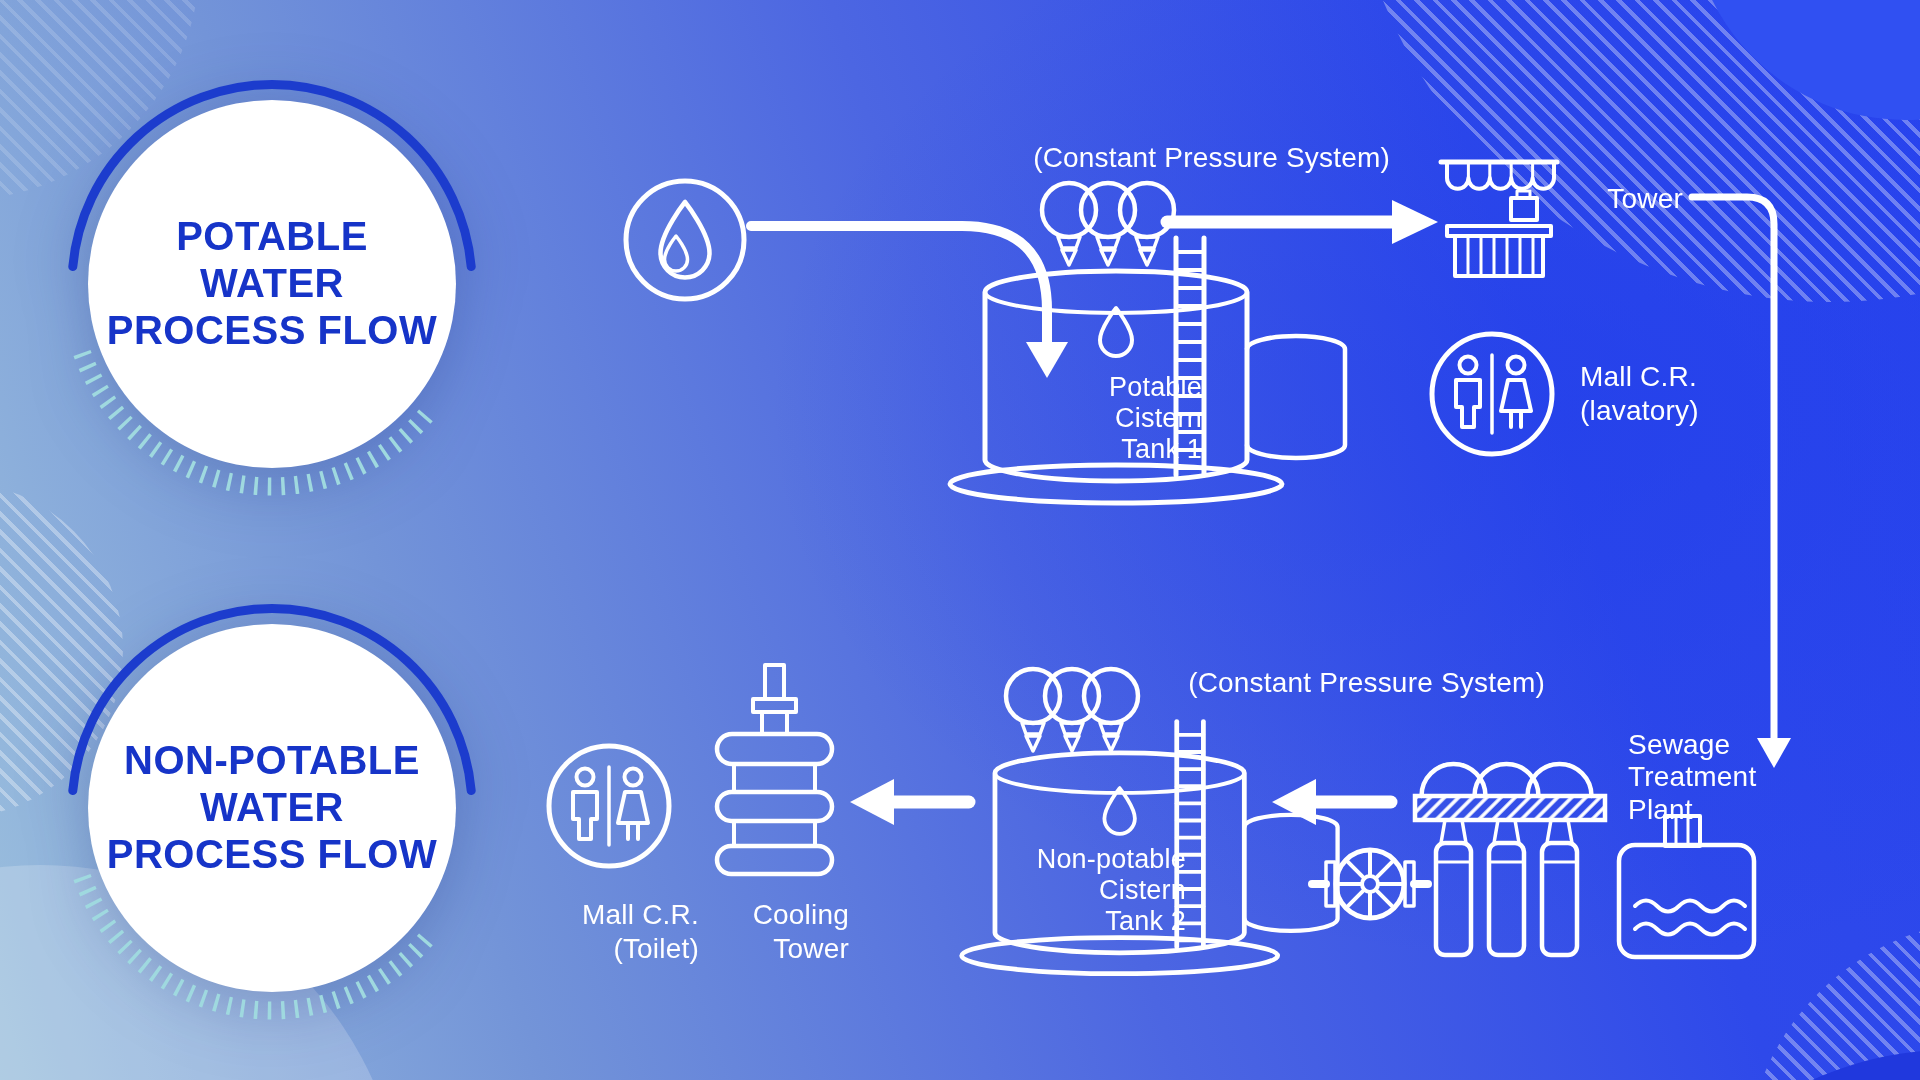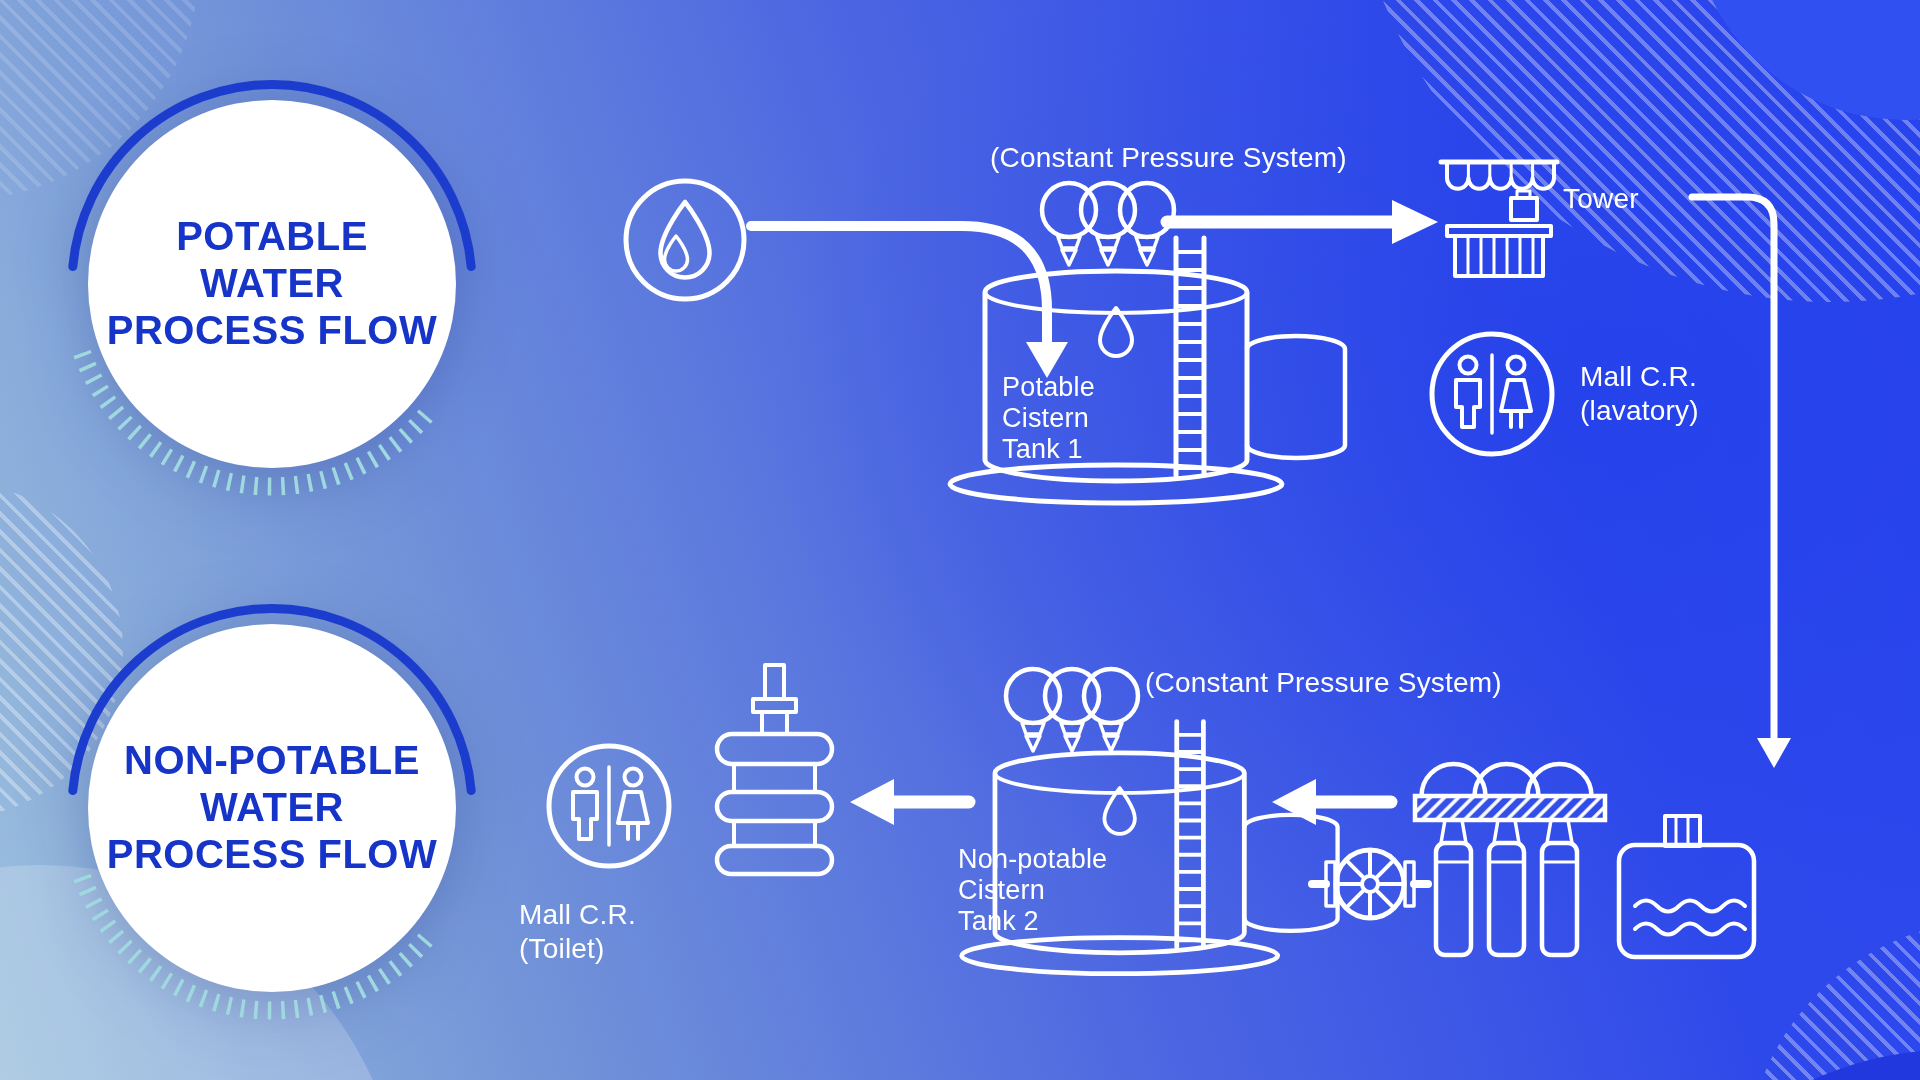--- a/index.html
+++ b/index.html
@@ -8,21 +8,21 @@
     background:
       radial-gradient(1300px 900px at 82% 38%, rgba(28,58,235,.45), rgba(28,58,235,0) 62%),
       linear-gradient(72deg,#9cc0dd 0%,#7394d8 24%,#4c66e2 52%,#2e49ea 78%,#2a45ee 100%);}
   .deco{position:absolute;border-radius:50%}
   .stripes{background:repeating-linear-gradient(45deg,rgba(255,255,255,.33) 0 4px,rgba(255,255,255,0) 4px 13px)}
   .stripes-faint{background:repeating-linear-gradient(45deg,rgba(255,255,255,.15) 0 4px,rgba(255,255,255,0) 4px 13px)}
   svg{position:absolute;overflow:visible}
   .ln{stroke:#ffffff;fill:none;stroke-linecap:round;stroke-linejoin:round}
   .fw{fill:#ffffff;stroke:none}
   .lbl{position:absolute;color:#ffffff;font-size:28px;line-height:1.22;white-space:pre-line;font-weight:400;letter-spacing:.2px}
-  .tc{text-align:left}
+  .tc{text-align:right}
   .tl{text-align:left}
   .tanklbl{font-size:27px;line-height:1.14}
   .circle-title{position:absolute;color:#1634c8;font-weight:800;text-align:center;white-space:pre-line;
     font-size:40px;line-height:1.18;letter-spacing:.5px}
   .title-svg{filter:drop-shadow(0 12px 28px rgba(15,35,120,.25))}
 </style>
 </head>
 <body>
 
 <div class="canvas">
@@ -246,16 +246,21 @@
   <div class="lbl tc tanklbl" style="left:1002px;top:372px;width:200px">Potable
 Cistern
 Tank 1</div>
   <div class="lbl tc" style="left:1563px;top:182px;width:120px">Tower</div>
   <div class="lbl tl" style="left:1580px;top:360px;width:220px">Mall C.R.
 (lavatory)</div>
   <div class="lbl tc" style="left:1145px;top:666px;width:400px">(Constant Pressure System)</div>
   <div class="lbl tc tanklbl" style="left:958px;top:844px;width:228px">Non-potable
 Cistern
 Tank 2</div>
+  <div class="lbl tl" style="left:1628px;top:729px;width:190px;line-height:1.16">Sewage
+Treatment
+Plant</div>
+  <div class="lbl tc" style="left:699px;top:898px;width:150px">Cooling
+Tower</div>
   <div class="lbl tc" style="left:519px;top:898px;width:180px">Mall C.R.
 (Toilet)</div>
 
 </div>
 
 </body></html>

